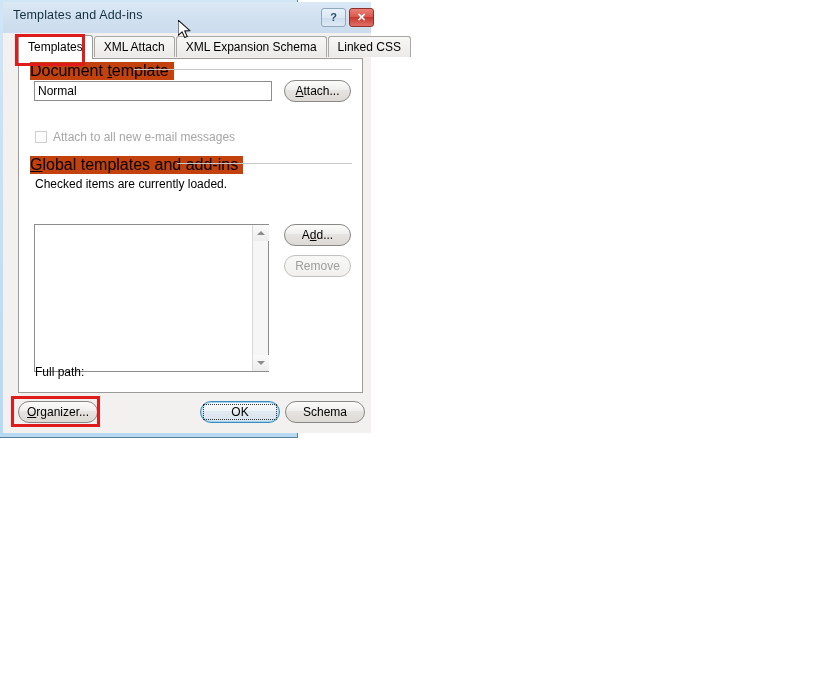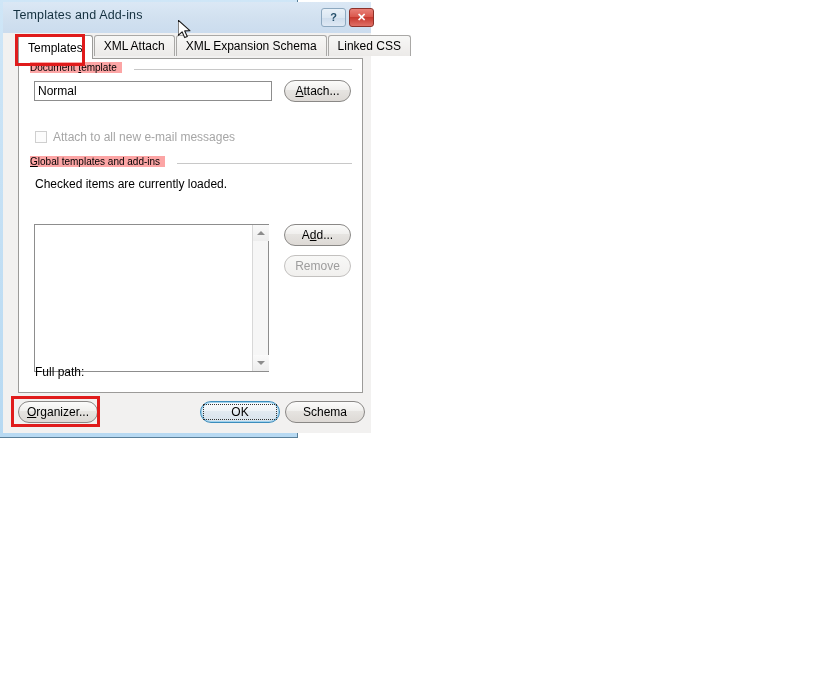--- a/index.html
+++ b/index.html
@@ -93,21 +93,21 @@
     background: #f2f1f0;
   }
 
   
   #tab-strip {
     position: absolute;
     left: 15px;
     top: 2px;
     height: 23px;
     display: flex;
-    align-items: flex-start;
+    align-items: center;
   }
 
   .tab {
     height: 21px;
     padding: 0 9px;
     margin-right: 1px;
     background: linear-gradient(180deg, #f7f7f6 0%, #eceae8 100%);
     border: 1px solid #a9a8a6;
     border-bottom: none;
     border-radius: 3px 3px 0 0;
@@ -135,24 +135,24 @@
     width: 345px;
     height: 335px;
     background: #ffffff;
     border: 1px solid #9c9b99;
     box-sizing: border-box;
   }
 
   
   .group-label {
     position: absolute;
-    font-size: 10px;
-    color: #000000;
-    white-space: nowrap;
-    background: #fca5a5;
+    font-size: 16px;
+    color: #000000;
+    white-space: nowrap;
+    background: #c2410c;
     padding-right: 5px;
   }
 
   .group-rule {
     position: absolute;
     height: 1px;
     background: #c8c8c8;
   }
 
   .body-text {

